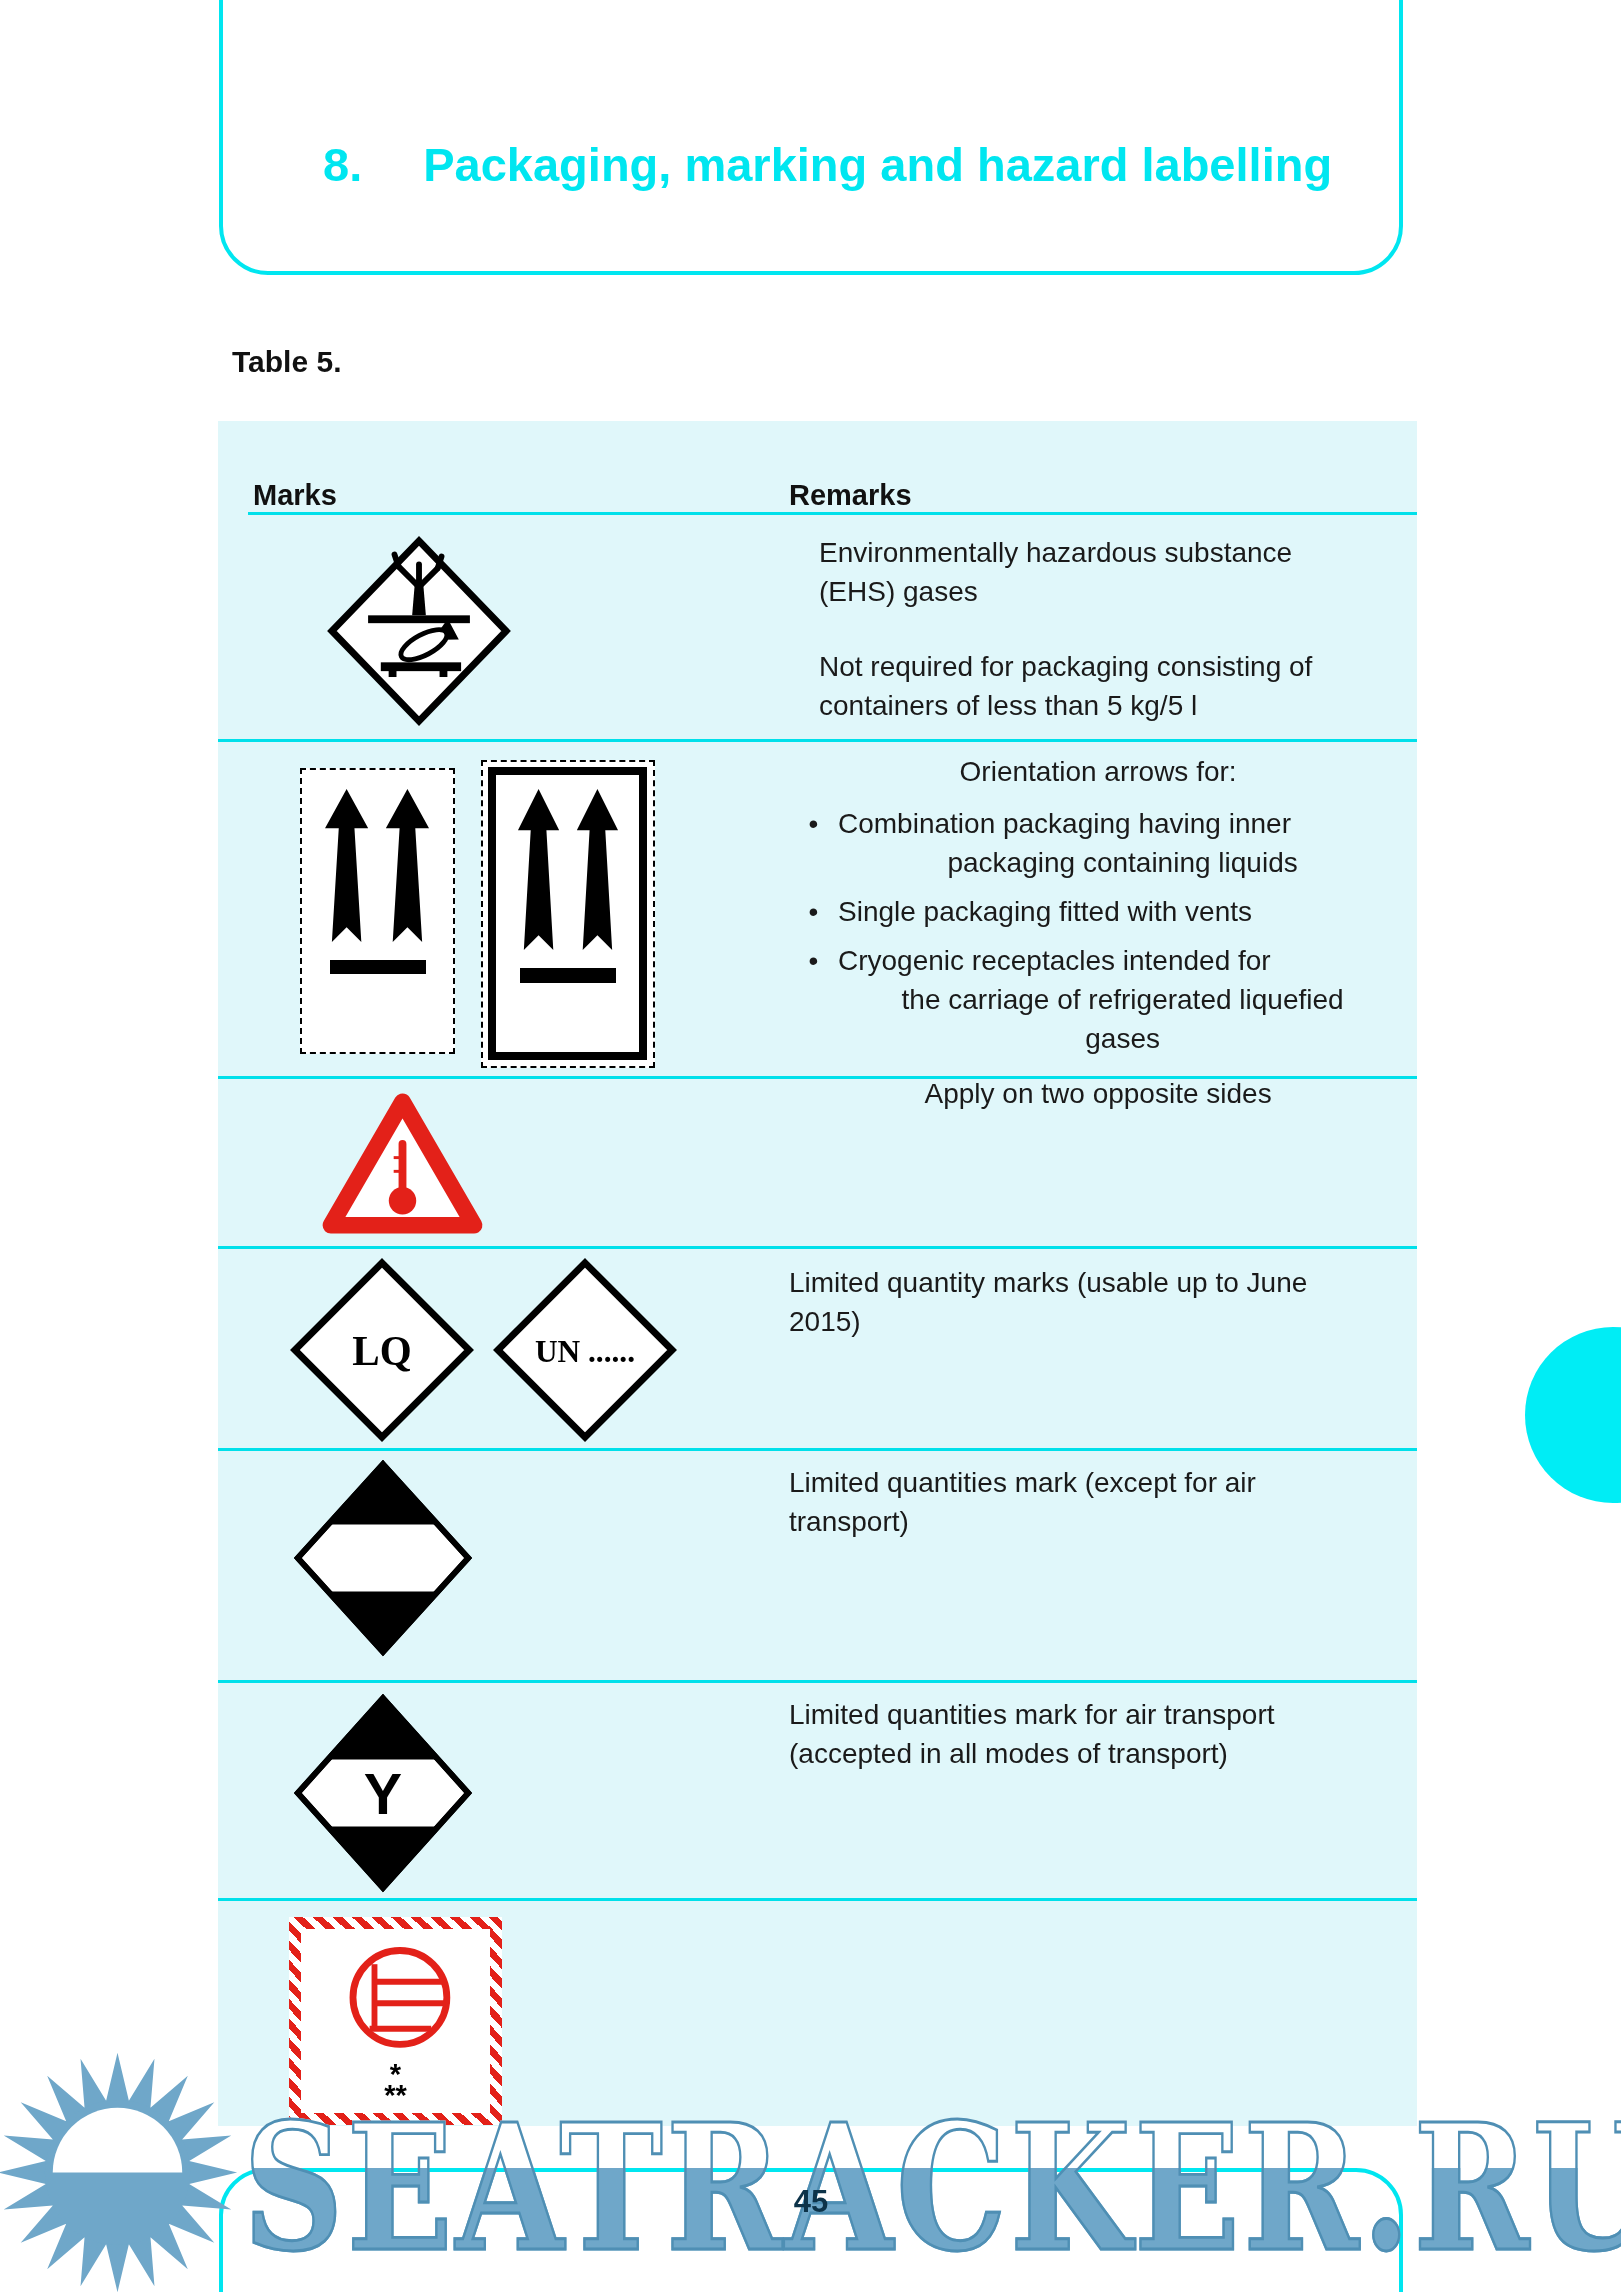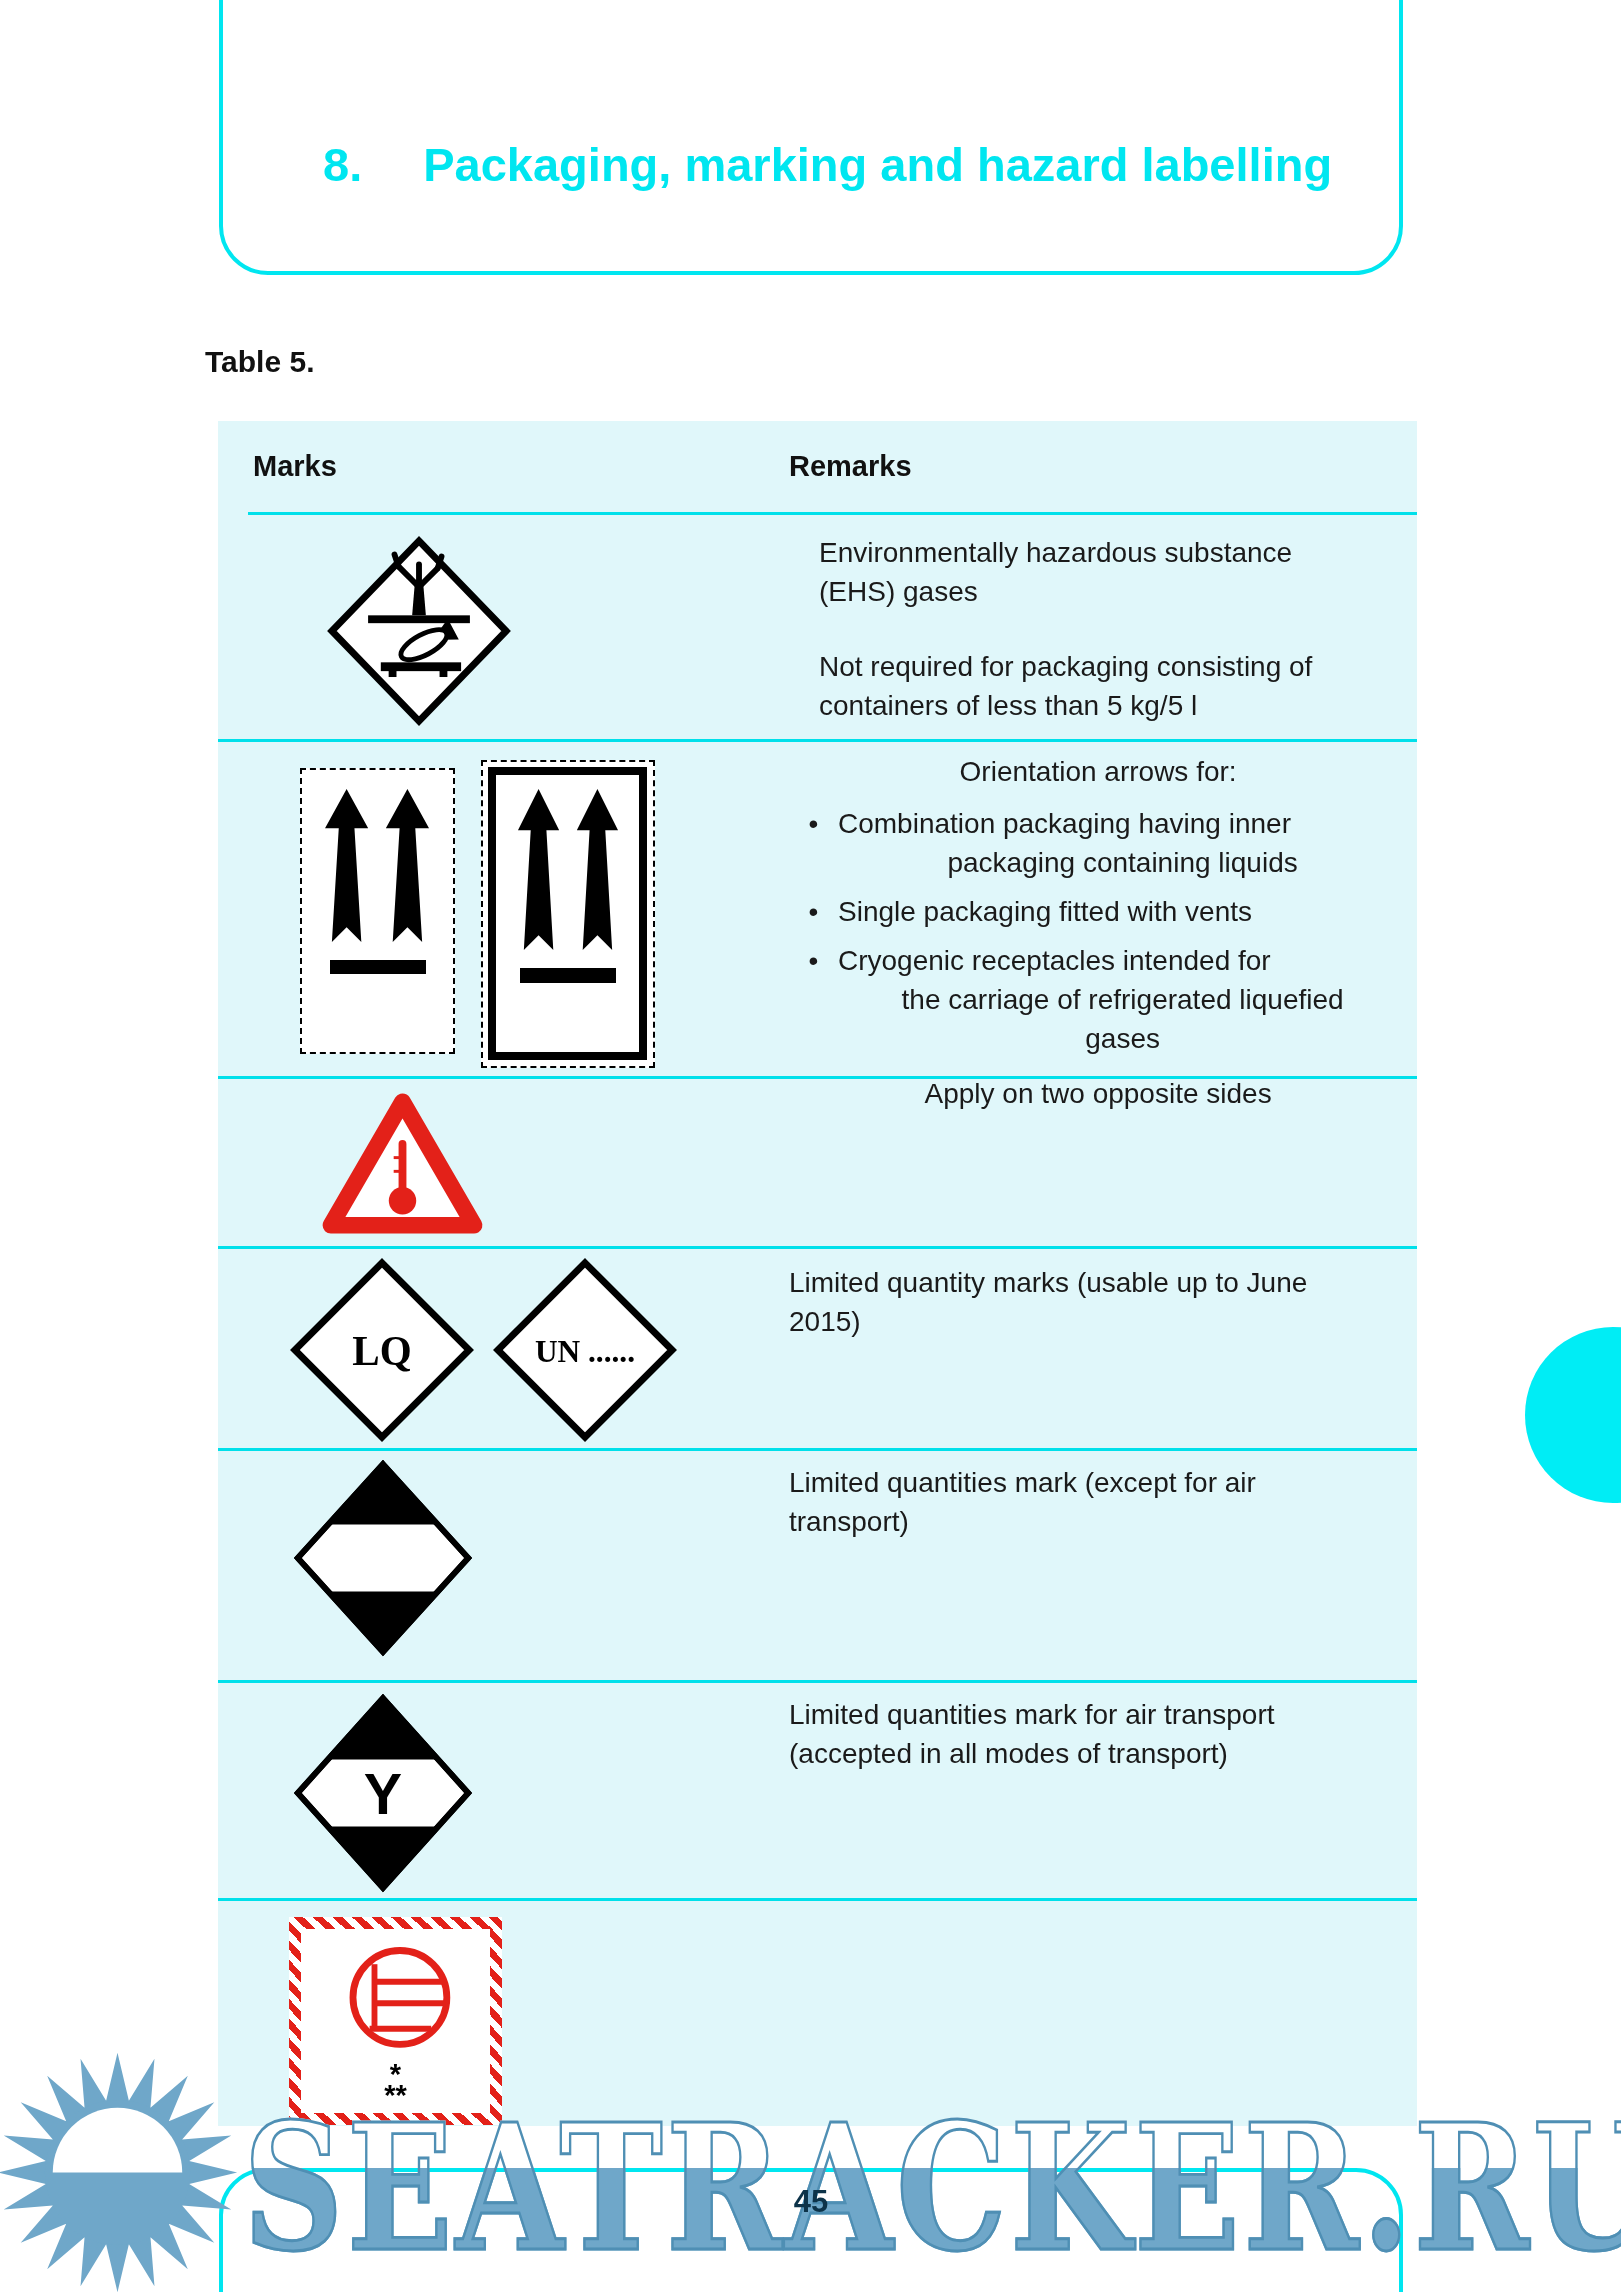--- a/index.html
+++ b/index.html
@@ -17,33 +17,33 @@
     border:4.9px solid #00E6F0;border-radius:49px;box-sizing:border-box;
   }
   .page-title{
     position:absolute;left:0;top:211px;width:100%;
     display:flex;align-items:baseline;padding-left:100px;box-sizing:border-box;
     color:#00E6F0;font-size:47px;font-weight:700;letter-spacing:0px;
   }
   .page-title .sec-num{margin-right:61px;}
   
   .table-label{
-    position:absolute;left:205px;top:345px;
+    position:absolute;left:232px;top:345px;
     font-size:30px;font-weight:700;color:#111;
   }
   
   .marks-table{
     position:absolute;left:218px;top:421px;width:1199px;
     background:#E0F7FA;z-index:10;
   }
   .t-row{display:flex;box-sizing:border-box;}
   .t-row + .t-row{border-top:3.9px solid #00E0EA;}
   .cell-marks{width:571px;flex:none;box-sizing:border-box;}
   .cell-remarks{flex:1;box-sizing:border-box;padding-right:9.8px;}
-  .hdr-row{height:91px;align-items:center;}
+  .hdr-row{height:91px;align-items:flex-end;}
   .hdr{font-size:29px;font-weight:700;color:#111;}
   .hdr.m{padding-left:35px;}
   .r-line{font-size:28px;line-height:39px;white-space:nowrap;}
   .gap-top{margin-top:36px;}
   .bullet-item{margin-top:9.8px;display:flex;}
   .bullet-item.first{margin-top:13.7px;}
   .bullet-item .b{width:49px;flex:none;}
   .bullet-cont{padding-left:49px;}
   .outro{margin-top:15.7px;}
   

